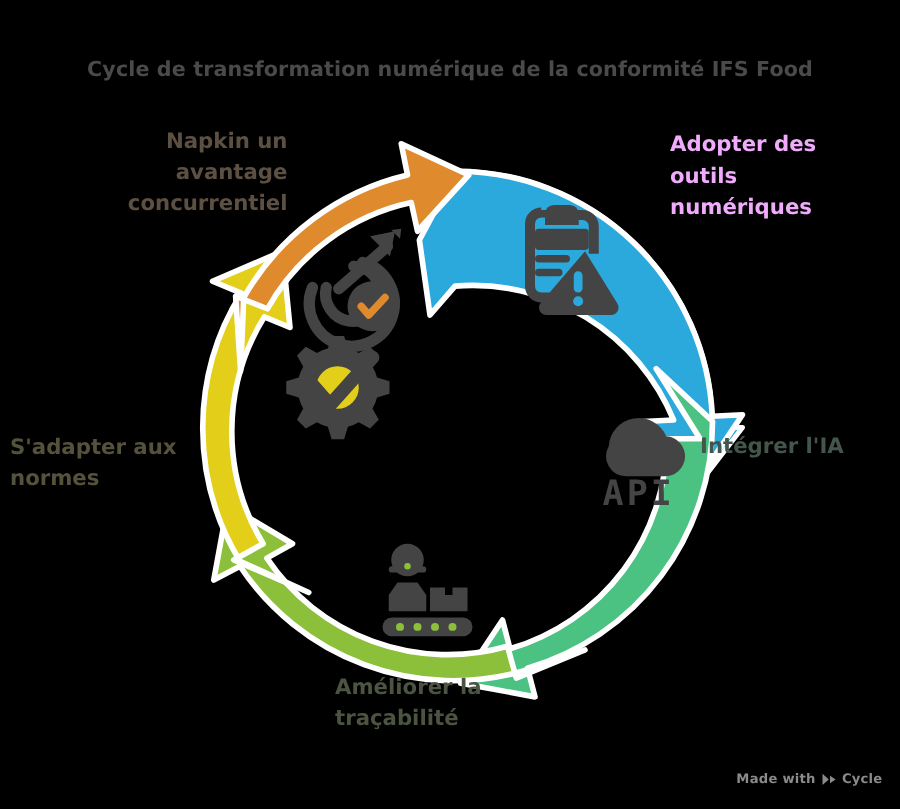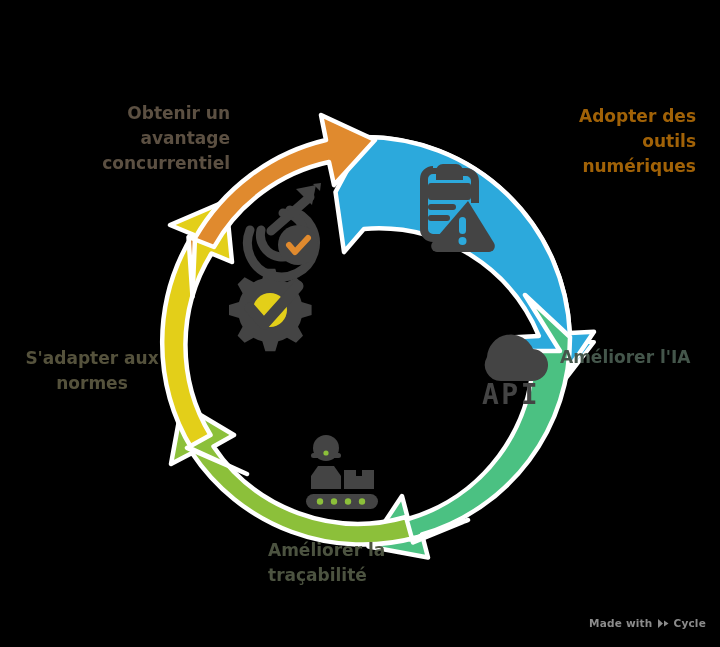--- a/index.html
+++ b/index.html
@@ -55,45 +55,45 @@
     white-space: pre-line;
   }
   #label-competitive {
     left: 40px;
     top: 101px;
     width: 190px;
     text-align: right;
     color: #5c5042;
   }
   #label-digital-tools {
-    left: 516px;
+    left: 536px;
     top: 104px;
     width: 180px;
-    text-align: right;
-    color: #a16207;
+    text-align: left;
+    color: #f0abfc;
   }
   #label-ai {
     left: 560px;
     top: 345px;
     width: 148px;
     text-align: left;
     color: #44564b;
   }
   #label-traceability {
     left: 268px;
     top: 538px;
     width: 200px;
     text-align: left;
     color: #4c5340;
   }
   #label-standards {
     left: 8px;
     top: 346px;
     width: 168px;
-    text-align: center;
+    text-align: left;
     color: #55523c;
   }
 
   
   #watermark {
     position: absolute;
     right: 14px;
     bottom: 18px;
     display: flex;
     align-items: center;
@@ -106,20 +106,21 @@
   #watermark .wm-mark {
     display: inline-block;
     line-height: 0;
   }
 </style>
 </head>
 <body>
 
 <div id="stage">
 
+  <div id="chart-title">Cycle de transformation numérique de la conformité IFS Food</div>
 
   <svg id="cycle-svg" viewBox="0 0 470 470">
 
     <g>
       <path fill="#2CA9DC" stroke="#ffffff" stroke-width="4" stroke-linejoin="round" d="M 235 32
                A 205 205 0 0 1 440 237
                L 464 237
                L 424 289
                L 384 237
                L 408 237
@@ -229,29 +230,29 @@
         <path d="M 131 125 a 22 22 0 1 0 22 -17" fill="none" stroke="#444444" stroke-width="9" stroke-linecap="round"></path>
         <path d="M 141 126 l 39 -34" fill="none" stroke="#444444" stroke-width="9" stroke-linecap="round"></path>
         <path d="M 166 84 l 20 -4 l -4 20 z" fill="#444444"></path>
         <path d="M 183 79 l 8 -1 l -1 8 z" fill="#444444"></path>
         <circle cx="168" cy="140" r="20" fill="#444444"></circle>
         <path d="M 159 140 l 6 7 l 13 -14" fill="none" stroke="#E08A2E" stroke-width="6" stroke-linecap="round" stroke-linejoin="round"></path>
       </g>
     </g>
   </svg>
 
-  <div class="node-label" id="label-competitive">Obtenir un
+  <div class="node-label" id="label-competitive">Napkin un
 avantage
 concurrentiel</div>
 
   <div class="node-label" id="label-digital-tools">Adopter des
 outils
 numériques</div>
 
-  <div class="node-label" id="label-ai">Améliorer l'IA</div>
+  <div class="node-label" id="label-ai">Intégrer l'IA</div>
 
   <div class="node-label" id="label-traceability">Améliorer la
 traçabilité</div>
 
   <div class="node-label" id="label-standards">S'adapter aux
 normes</div>
 
   <div id="watermark">
     <span>Made with</span>
     <span class="wm-mark">

